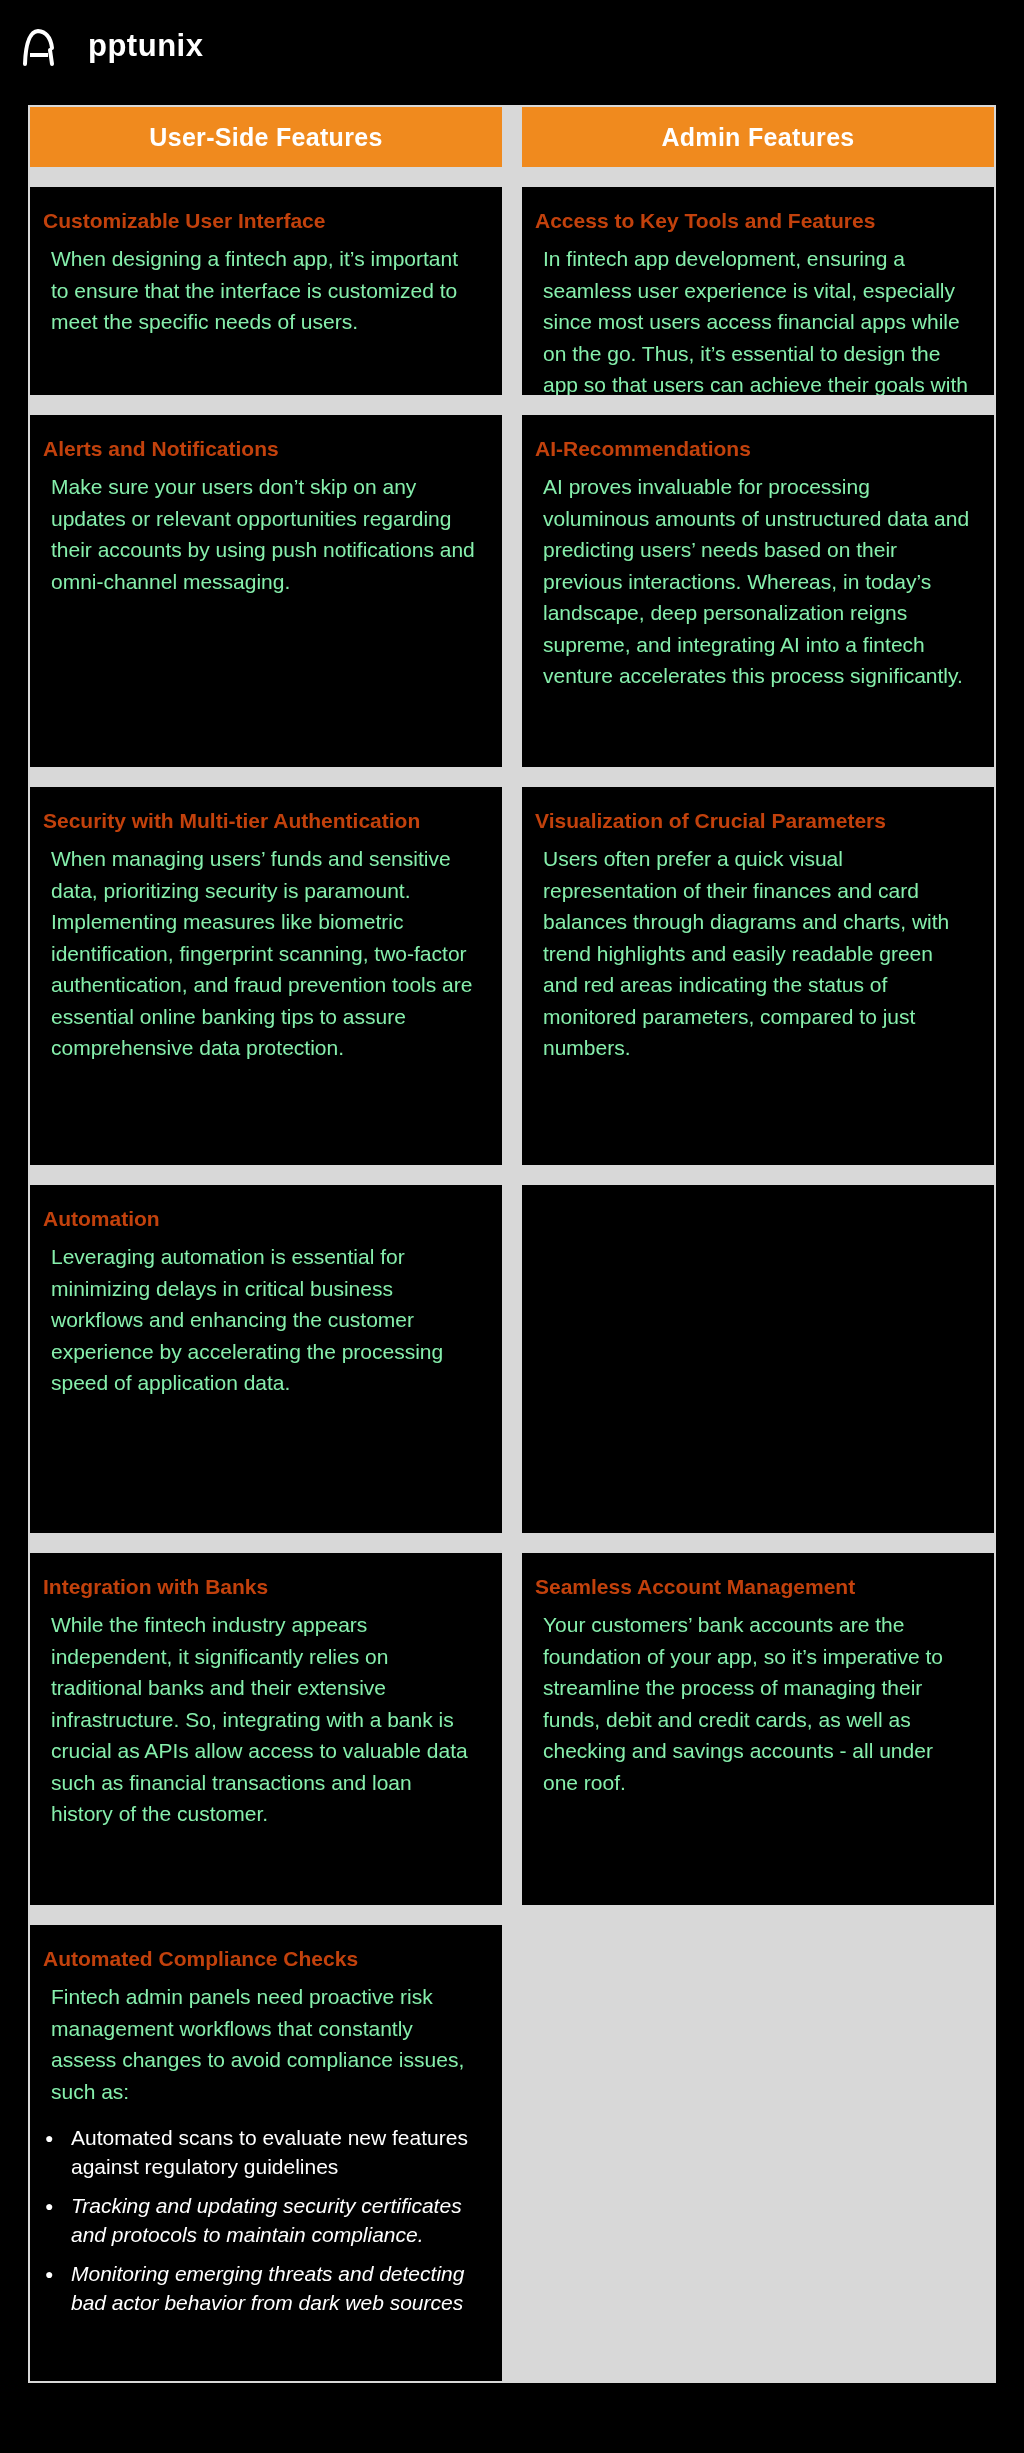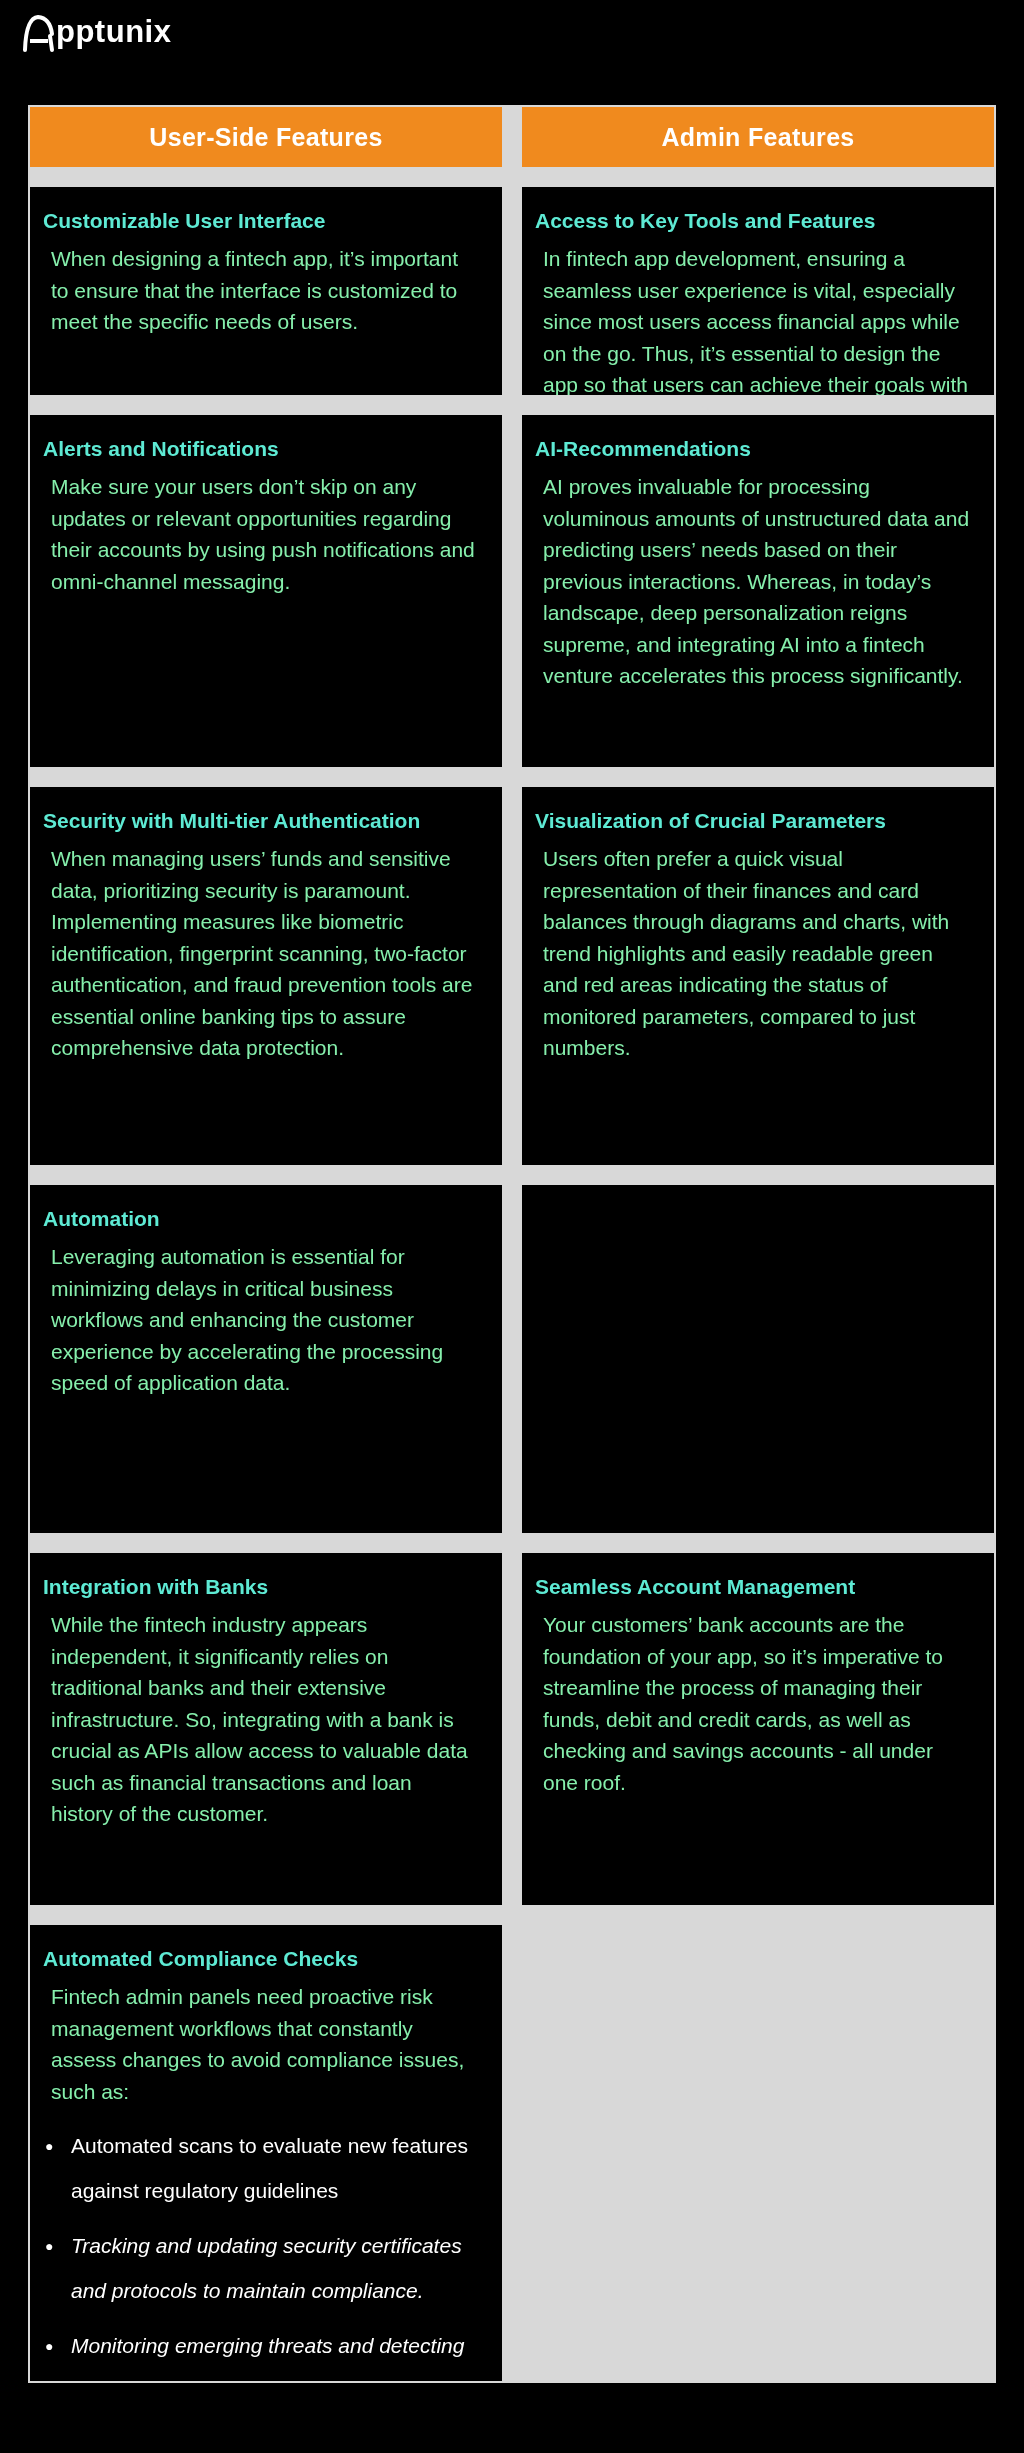--- a/index.html
+++ b/index.html
@@ -10,25 +10,26 @@
     background: #000000;
     font-family: "Liberation Sans", sans-serif;
     position: relative;
     overflow: hidden;
   }
 
   
   .logo {
     position: absolute;
     left: 22px;
-    top: 10px;
+    top: 24px;
     height: 44px;
     display: flex;
     align-items: center;
     color: #ffffff;
+    gap: 32px;
   }
   .logo-a-wrap { position: relative; width: 34px; height: 44px; }
   .logo-a-wrap svg { position: absolute; left: 0; top: 0; }
   .logo-text {
     color: #ffffff;
     font-size: 31px;
     font-weight: bold;
     letter-spacing: 0.5px;
     line-height: 44px;
   }
@@ -59,42 +60,42 @@
     font-weight: bold;
     letter-spacing: 0.3px;
   }
   .cell {
     background: #000000;
     padding: 21px 16px 12px 13px;
     overflow: hidden;
   }
   .cell-title {
     margin: 0 0 9px 0;
-    color: #5eead4;
+    color: #c2410c;
     font-size: 21px;
     font-weight: bold;
     line-height: 1.25;
   }
   .cell-body {
     margin: 8px;
     color: #86efac;
     font-size: 21px;
     line-height: 31.5px;
   }
   .bullet-list {
     list-style: none;
     margin: 16px 0 0 0;
     padding: 0;
   }
   .bullet-list li {
     position: relative;
     padding-left: 28px;
     color: #ffffff;
     font-size: 21px;
-    line-height: 45px;
+    line-height: 29px;
   }
   .bullet-list li + li { margin-top: 10px; font-style: italic; }
   .bullet-list li::before {
     content: "●";
     position: absolute;
     left: 2px;
     top: 1px;
     font-size: 14px;
     color: #ffffff;
   }

